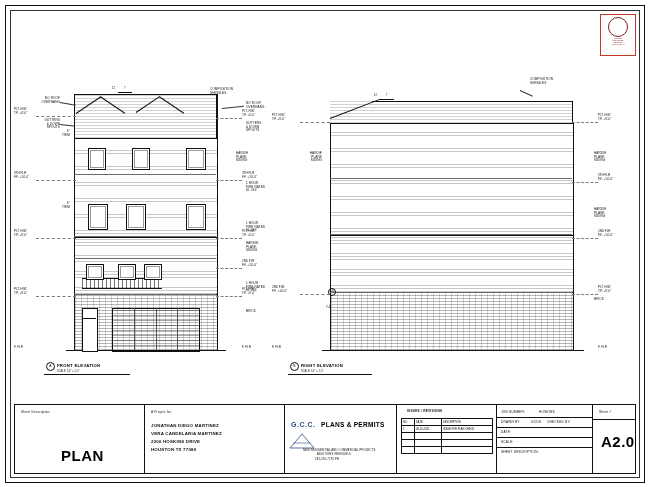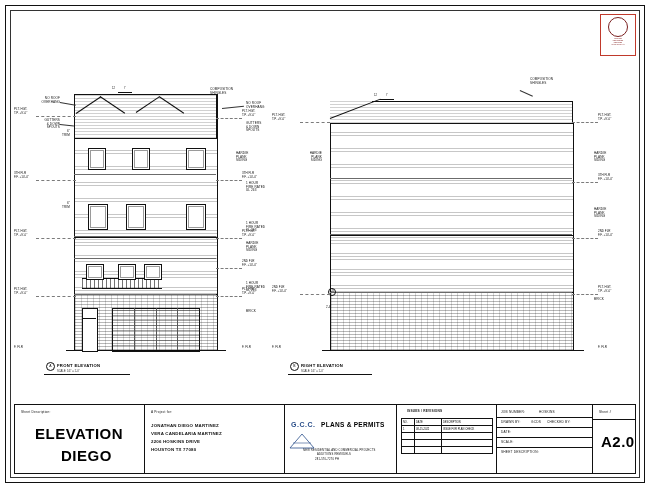--- a/index.html
+++ b/index.html
@@ -276,22 +276,21 @@
 
   <div id="tb">
 
     <div class="cell" style="left:0;width:130px;"></div>
     <div class="cell" style="left:130px;width:140px;"></div>
     <div class="cell" style="left:270px;width:112px;"></div>
     <div class="cell" style="left:382px;width:100px;"></div>
     <div class="cell" style="left:482px;width:96px;"></div>
 
     <div class="tlab" style="left:6px;top:5px;">Sheet  Description:</div>
-    <div class="huge" style="position:absolute;left:20px;top:20px;">ELEVATION</div>
-    <div class="huge" style="position:absolute;left:46px;top:42px;">DIEGO</div>
+    <div class="huge" style="position:absolute;left:46px;top:42px;">PLAN</div>
 
     <div class="tlab" style="left:136px;top:5px;">A Project for:</div>
     <div class="ttxt" style="left:136px;top:18px;">JONATHAN DIEGO MARTINEZ</div>
     <div class="ttxt" style="left:136px;top:26px;">VERA CANDELARIA MARTINEZ</div>
     <div class="ttxt" style="left:136px;top:34px;">2206 HOSKINS DRIVE</div>
     <div class="ttxt" style="left:136px;top:42px;">HOUSTON TX 77080</div>
 
     <div style="position:absolute;left:276px;top:16px;font-size:7px;font-weight:bold;letter-spacing:.5px;color:#2b4f8a;">G.C.C.</div>
     <div style="position:absolute;left:306px;top:16px;font-size:6.5px;font-weight:bold;letter-spacing:.3px;">PLANS &amp; PERMITS</div>
     <div class="smallcap" style="position:absolute;left:288px;top:44px;">NEW RESIDENTIAL AND COMMERCIAL PROJECTS</div>

